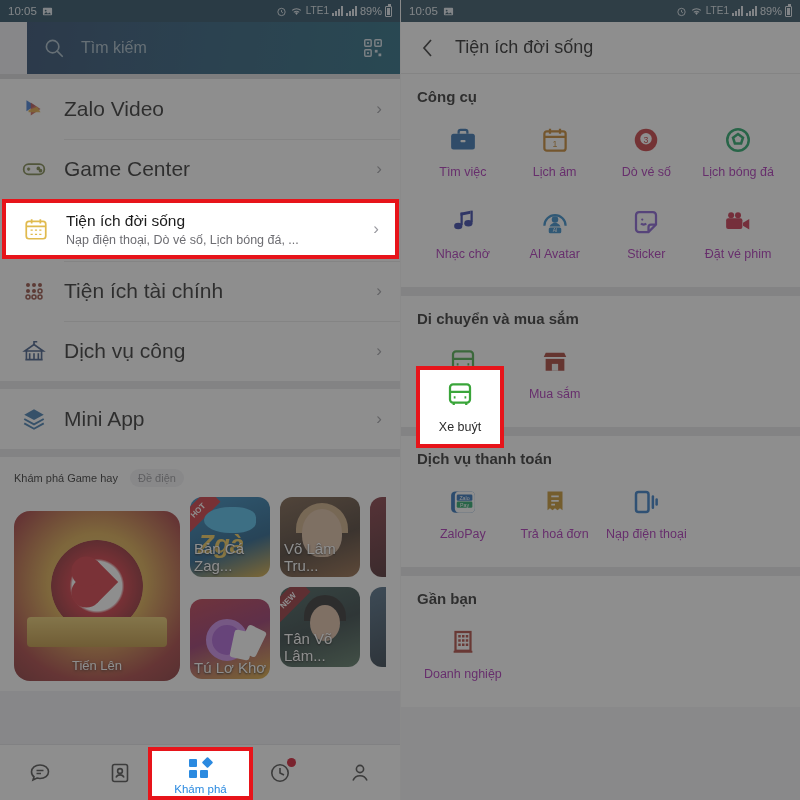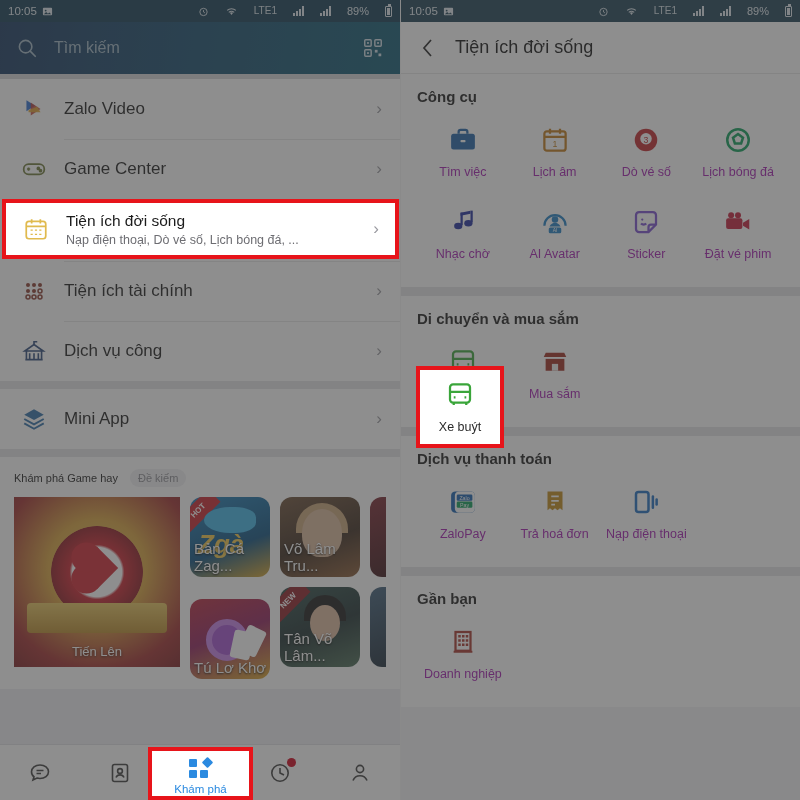--- a/index.html
+++ b/index.html
@@ -12,56 +12,56 @@
   .screen.right{ background:#f2f2f5; border-left:1px solid #8a8a8a; }
 
   
   .dim{ position:absolute; inset:0; background:rgba(60,60,60,0.58); z-index:40; pointer-events:none; }
 
   
   .statusbar{ height:22px; background:#123a52; display:flex; align-items:center;
               justify-content:space-between; padding:0 8px; color:#dfe8ee; font-size:11.5px; position:relative; z-index:5;}
   .right .statusbar{ background:#1e4155; }
   .sb-left{ display:flex; align-items:center; gap:5px; }
-  .sb-right{ display:flex; align-items:center; gap:16px; font-size:11px; }
+  .sb-right{ display:flex; align-items:center; gap:3px; font-size:11px; }
   .sb-ico{ display:inline-block; opacity:.95; font-size:10px; line-height:1; }
   .bat{ width:7px; height:11px; border:1.2px solid #dfe8ee; border-radius:1px; position:relative; display:inline-block; }
   .bat:before{ content:""; position:absolute; top:-2.6px; left:1.6px; width:3px; height:1.6px; background:#dfe8ee;}
   .bat:after{ content:""; position:absolute; inset:1px; background:#dfe8ee;}
   .bars{ display:inline-flex; align-items:flex-end; gap:1px; height:10px; }
   .bars i{ width:2px; background:#dfe8ee; display:block; }
   .bars i:nth-child(1){height:3px;} .bars i:nth-child(2){height:5px;}
   .bars i:nth-child(3){height:7px;} .bars i:nth-child(4){height:10px;}
 
   
   .searchbar{ height:52px; background:linear-gradient(100deg,#17365e 0%,#15496b 45%,#0f5a72 100%);
-              display:flex; align-items:center; padding:0 16px; gap:16px; position:relative; z-index:5;}
+              display:flex; align-items:center; padding:0 16px; gap:16px; position:relative; z-index:5;margin-left:27px;}
   .search-ph{ color:#9fb6c4; font-size:16px; flex:1; }
   .sb-divider{ height:5px; background:#d6d6da; }
 
   
   .list{ background:#ffffff; }
   .row{ display:flex; align-items:center; height:60px; padding:0 14px 0 14px; position:relative; background:#fff;}
   .row .ico{ width:40px; display:flex; justify-content:center; align-items:center; flex:0 0 40px;}
   .row .txt{ flex:1; padding-left:10px; }
-  .row .title{ font-size:17px; color:#1b1b1b; }
+  .row .title{ font-size:21px; color:#1b1b1b; }
   .row .sub{ font-size:12.5px; color:#6d6d72; margin-top:3px; }
   .row .chev{ color:#9a9aa0; font-size:17px; padding-right:4px;}
   .row.tall{ height:62px; }
   .row + .row:before{ content:""; position:absolute; left:64px; right:0; top:0; height:1px; background:#e6e6e8;}
   .gap{ height:8px; background:#e4e4e8; }
 
   
   .discover{ background:#fff; padding:12px 14px 10px 14px; }
   .disc-head{ display:flex; align-items:center; gap:12px; margin-bottom:10px;}
   .disc-title{ font-size:11px; color:#1b1b1b; }
   .disc-tag{ font-size:11px; color:#8d8d93; background:#f0f0f3; border-radius:10px; padding:3px 8px;}
   .gamegrid{ display:flex; gap:10px; }
-  .bigcard{ width:170px; height:170px; border-radius:0; position:relative; overflow:hidden;
-            background:radial-gradient(circle at 50% 42%, #e8c35a 0%, #d8a23c 38%, #9e2c2c 78%, #7a1f22 100%);}
+  .bigcard{ width:170px; height:170px; border-radius:16px; position:relative; overflow:hidden;
+            background:radial-gradient(circle at 50% 42%, #e8c35a 0%, #d8a23c 38%, #9e2c2c 78%, #7a1f22 100%);margin-top:14px;}
   .bigcard .ring{ position:absolute; left:50%; top:44%; transform:translate(-50%,-50%);
             width:92px; height:92px; border-radius:50%; background:radial-gradient(circle,#fff 38%,#c8222d 42%,#8e1a22 70%,#e8c35a 72%);}
   .bigcard .heart{ position:absolute; left:50%; top:42%; transform:translate(-50%,-50%) rotate(-45deg);
             width:30px; height:30px; background:#cf2530;}
   .bigcard .heart:before,.bigcard .heart:after{content:"";position:absolute;width:30px;height:30px;background:#cf2530;border-radius:50%;}
   .bigcard .heart:before{left:-15px;} .bigcard .heart:after{top:-15px;}
   .bigcard .banner{ position:absolute; left:8%; right:8%; bottom:34px; height:30px;
             background:linear-gradient(180deg,#e6c45e,#b88a2c); border-radius:4px;}
   .cardlabel{ position:absolute; left:0; right:0; bottom:8px; text-align:center; color:#fff;
             font-size:13px; text-shadow:0 1px 3px rgba(0,0,0,.8);}
@@ -294,21 +294,21 @@
         </span>
         <span class="chev">›</span>
       </div>
     </div>
 
     <div class="gap"></div>
 
     <div class="discover">
       <div class="disc-head">
         <span class="disc-title">Khám phá Game hay</span>
-        <span class="disc-tag">Đề kiếm</span>
+        <span class="disc-tag">Đề điện</span>
       </div>
       <div class="gamegrid">
         <div class="bigcard">
           <div class="ring"></div>
           <div class="heart"></div>
           <div class="banner"></div>
           <div class="cardlabel">Tiến Lên</div>
         </div>
         <div class="col2">
           <div class="sm g-banca">

